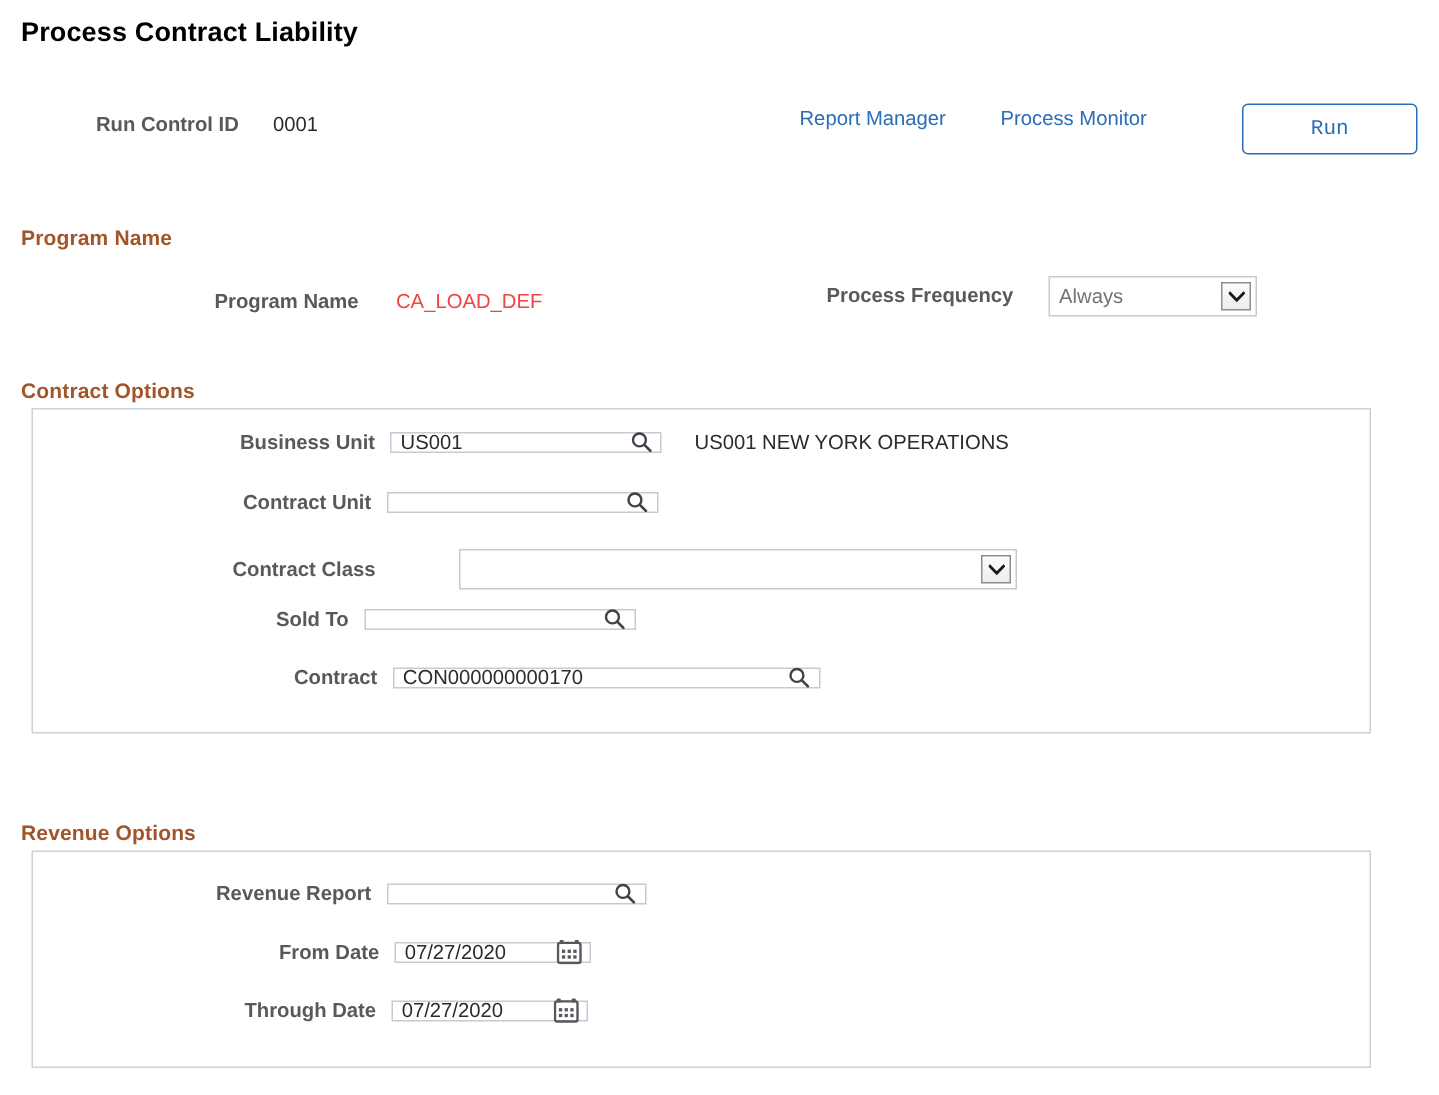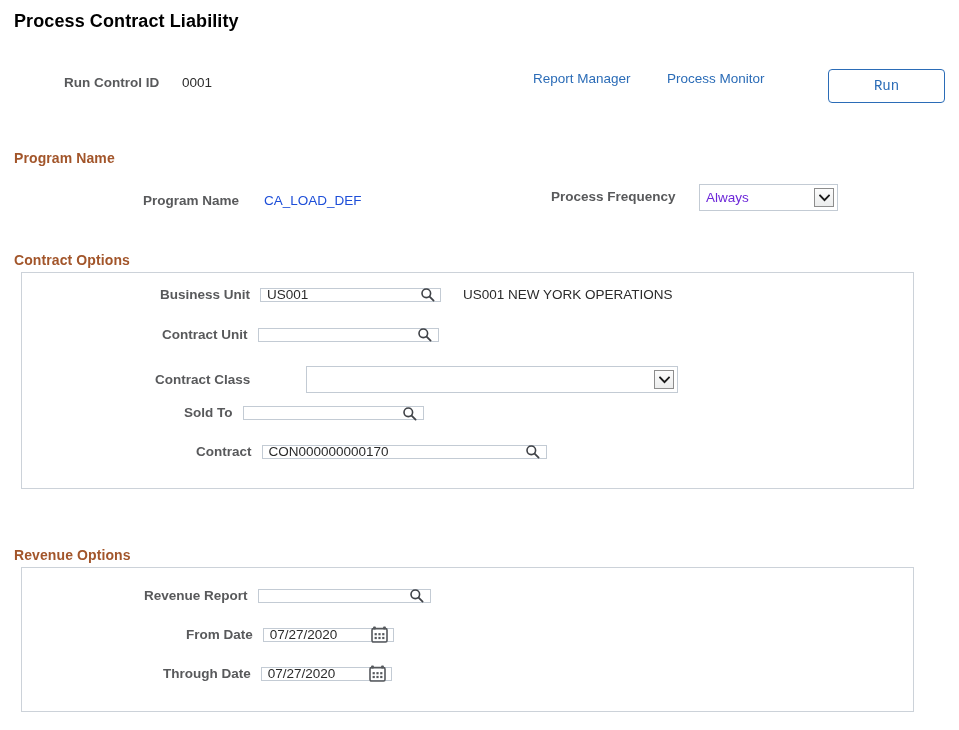--- a/index.html
+++ b/index.html
@@ -96,21 +96,21 @@
     top: 193px;
     font-size: 13.5px;
     font-weight: bold;
     color: #58595b;
   }
   .prog-value {
     position: absolute;
     left: 264px;
     top: 193px;
     font-size: 13.5px;
-    color: #1d4ed8;
+    color: #ef4444;
   }
   .freq-label {
     position: absolute;
     left: 551px;
     top: 189px;
     font-size: 13.5px;
     font-weight: bold;
     color: #58595b;
   }
 
@@ -190,21 +190,21 @@
   .sel {
     position: relative;
     height: 27px;
     border: 1px solid #c3cbd4;
     background: #ffffff;
     display: flex;
     align-items: center;
   }
   .sel .seltext {
     font-size: 13.5px;
-    color: #6d28d9;
+    color: #737373;
     padding-left: 6px;
     flex: 1;
     white-space: nowrap;
     overflow: hidden;
   }
   .sel .arrowbox {
     width: 20px;
     height: 19px;
     margin-right: 3px;
     border: 1px solid #8d8d8d;
@@ -219,21 +219,21 @@
   .static-text {
     font-size: 13.5px;
     color: #2b2b2b;
     white-space: nowrap;
   }
 
   
   .row-bu    { left: 160px; top: 287px; }
   .row-ct    { left: 162px; top: 327px; }
   .row-cc    { left: 155px; top: 366px; gap: 23px; }
-  .row-st    { left: 184px; top: 405px; align-items: flex-end; }
+  .row-st    { left: 184px; top: 405px; }
   .row-con   { left: 196px; top: 444px; }
   
   .row-rp    { left: 144px; top: 588px; }
   .row-fd    { left: 186px; top: 627px; }
   .row-td    { left: 163px; top: 666px; }
 
   .gap-a { width: 10px; }
 </style>
 </head>
 <body>

